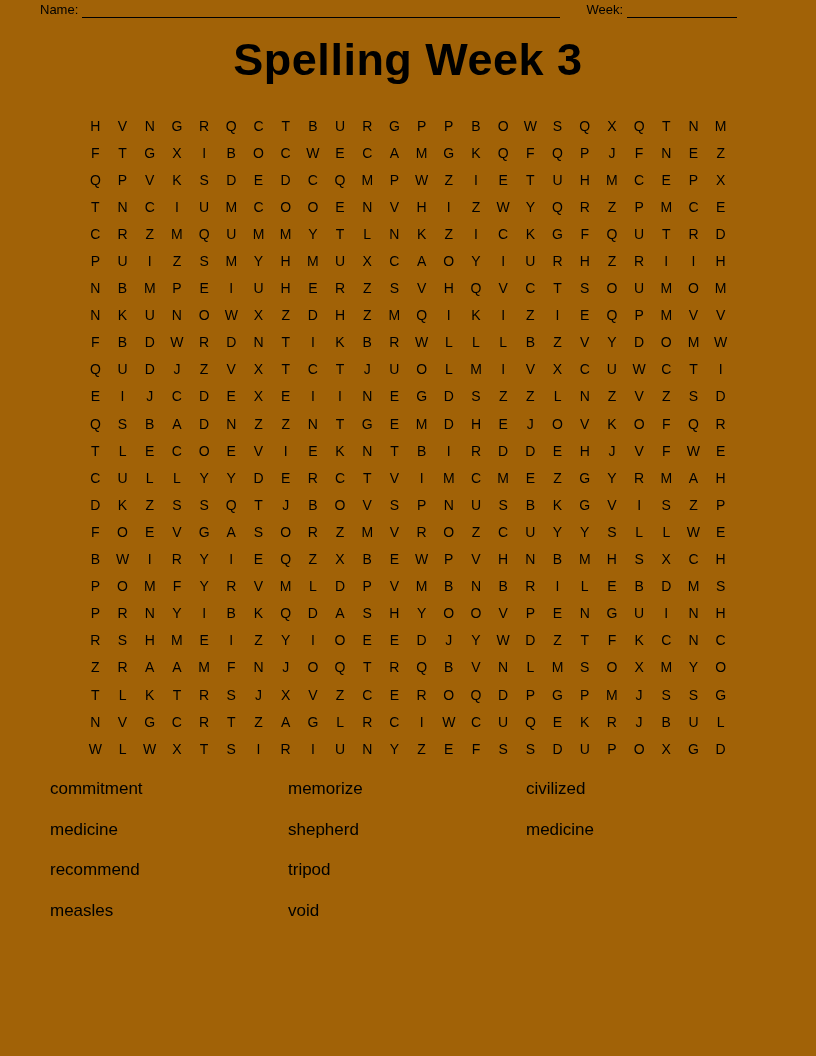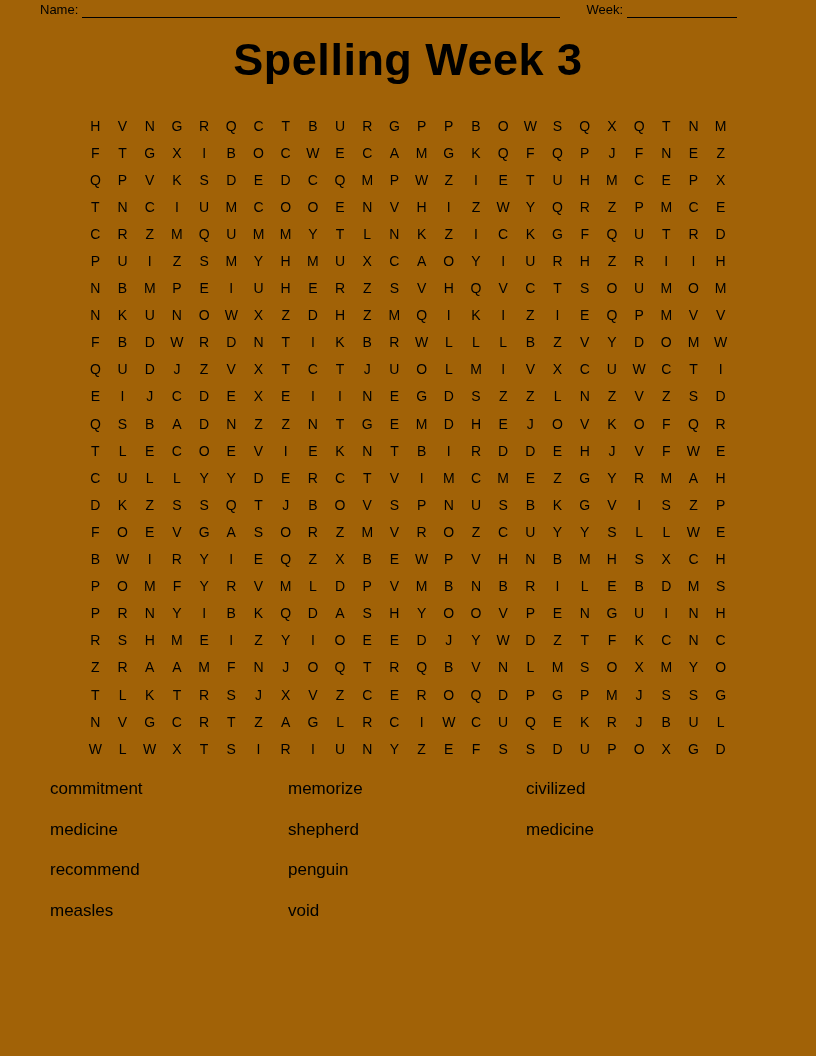--- a/index.html
+++ b/index.html
@@ -729,21 +729,21 @@
   <div class="word-list">
       <div class="word-col">
         <div class="word-item">commitment</div>
         <div class="word-item">medicine</div>
         <div class="word-item">recommend</div>
         <div class="word-item">measles</div>
       </div>
       <div class="word-col">
         <div class="word-item">memorize</div>
         <div class="word-item">shepherd</div>
-        <div class="word-item">penguin</div>
+        <div class="word-item">tripod</div>
         <div class="word-item">void</div>
       </div>
       <div class="word-col">
         <div class="word-item">civilized</div>
         <div class="word-item">medicine</div>
       </div>
     </div>
 
 </div>
 

